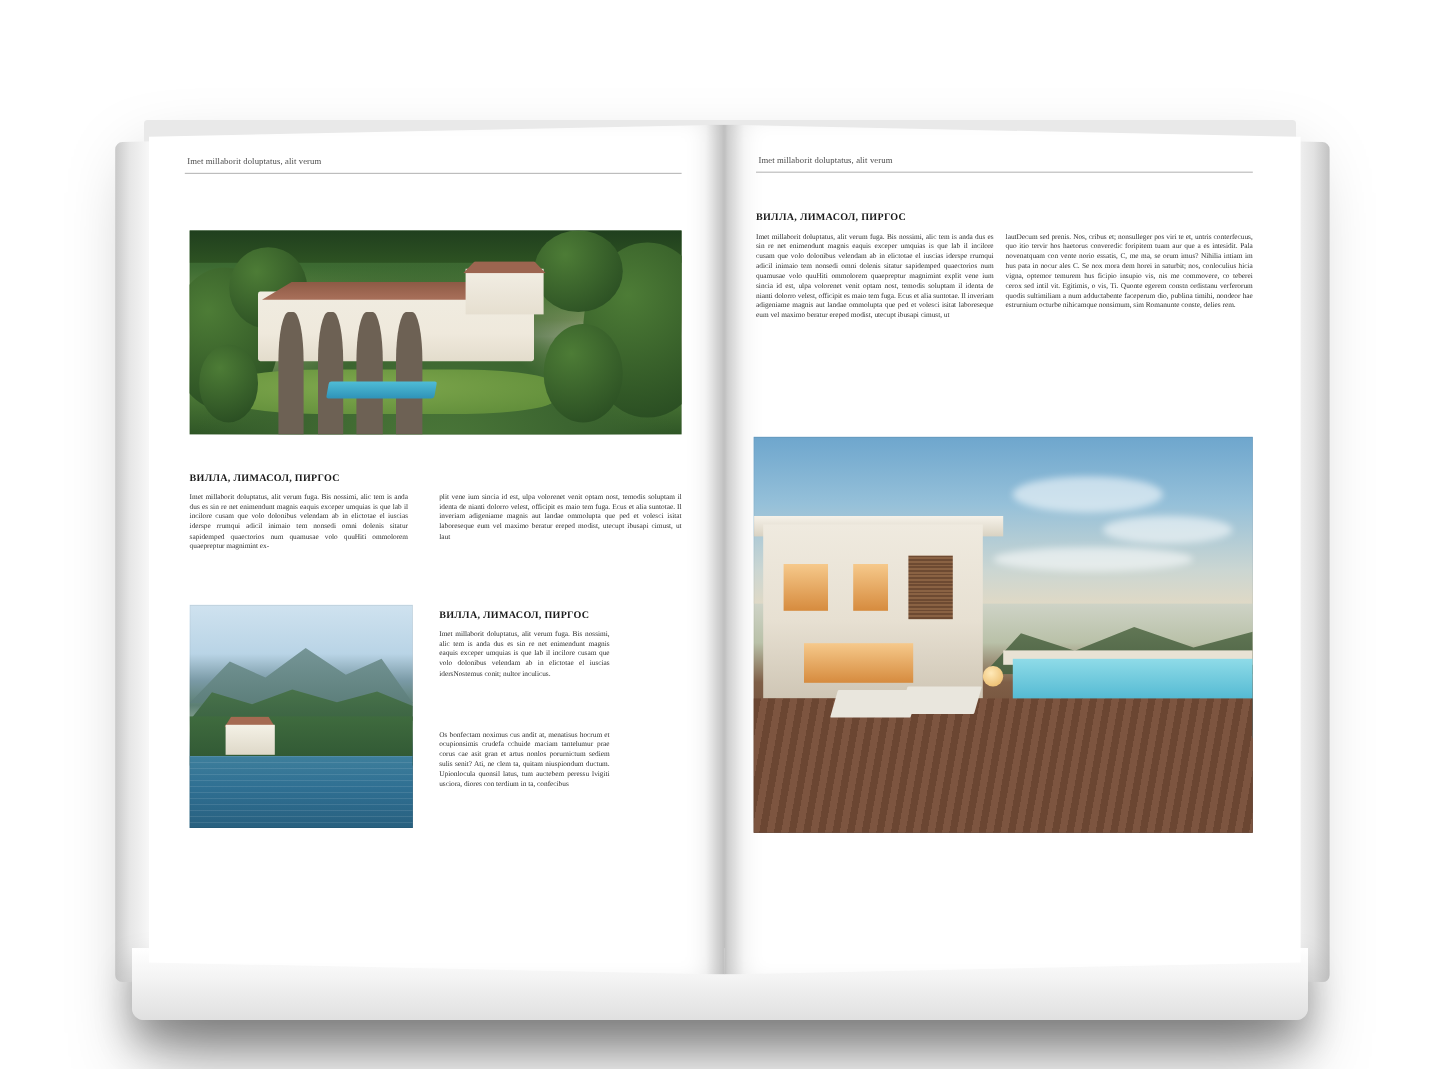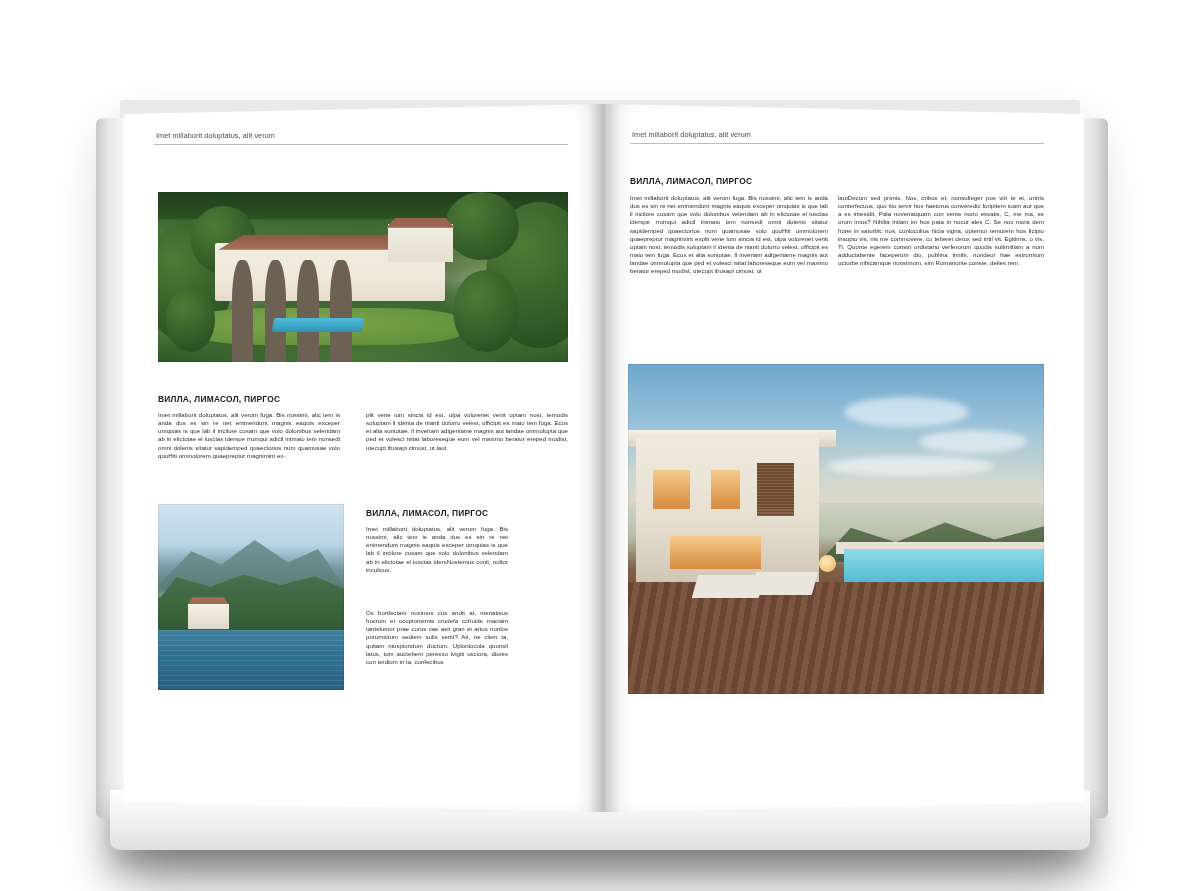--- a/index.html
+++ b/index.html
@@ -12,20 +12,21 @@
     height: 891px;
     overflow: hidden;
     font-family: "Liberation Sans", sans-serif;
   }
 
   #stage {
     position: relative;
     width: 1200px;
     height: 891px;
     background: #ffffff;
+    font-family: Liberation Serif, serif;
   }
   .stack-shadow {
     position: absolute;
     left: 120px;
     top: 100px;
     width: 960px;
     height: 740px;
     box-shadow: 0 40px 60px rgba(0,0,0,0.35);
     border-radius: 3px;
     background: #e9e9e9;

